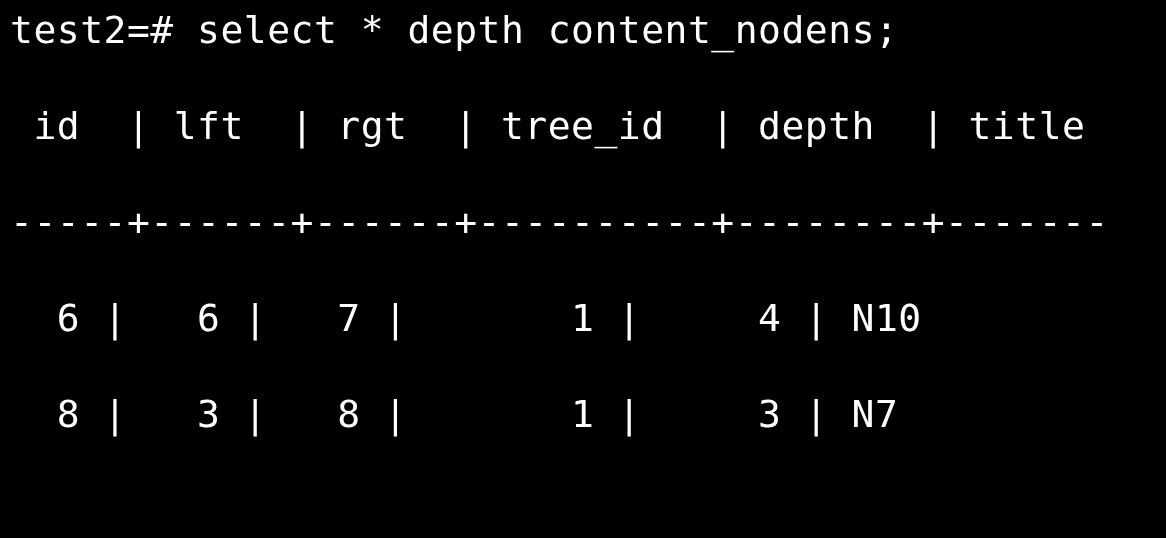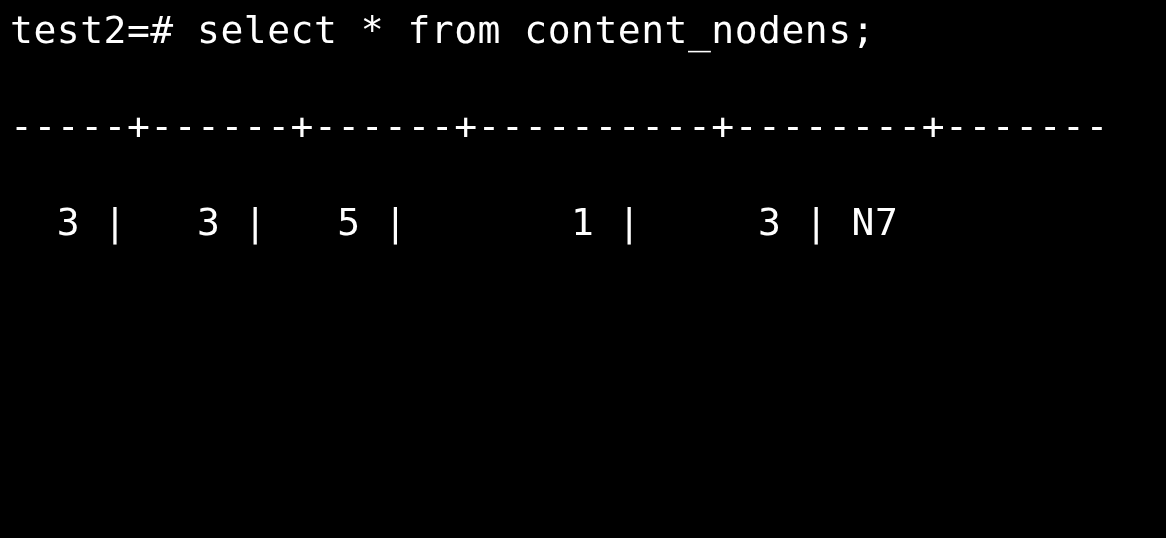--- a/index.html
+++ b/index.html
@@ -18,20 +18,22 @@
     font-size: 38px;
     line-height: 48px;
     letter-spacing: 0.5px;
     white-space: pre;
   }
   .line { display: block; }
 </style>
 </head>
 <body>
 
-<pre class="term"><span class="line"><span>test2=#</span> <span>select * from content_nodens;</span></span>
+<pre class="term"><span class="line"><span>test2=#</span> <span>select * depth content_nodens;</span></span>
+<span class="line"> id  | lft  | rgt  | tree_id  | depth  | title </span>
 <span class="line">-----+------+------+----------+--------+-------</span>
-<span class="line">  3 |   3 |   5 |       1 |     3 | N7</span>
+<span class="line">  6 |   6 |   7 |       1 |     4 | N10</span>
+<span class="line">  8 |   3 |   8 |       1 |     3 | N7</span>
 
 
 
 
 </pre>
 
 </body></html>

